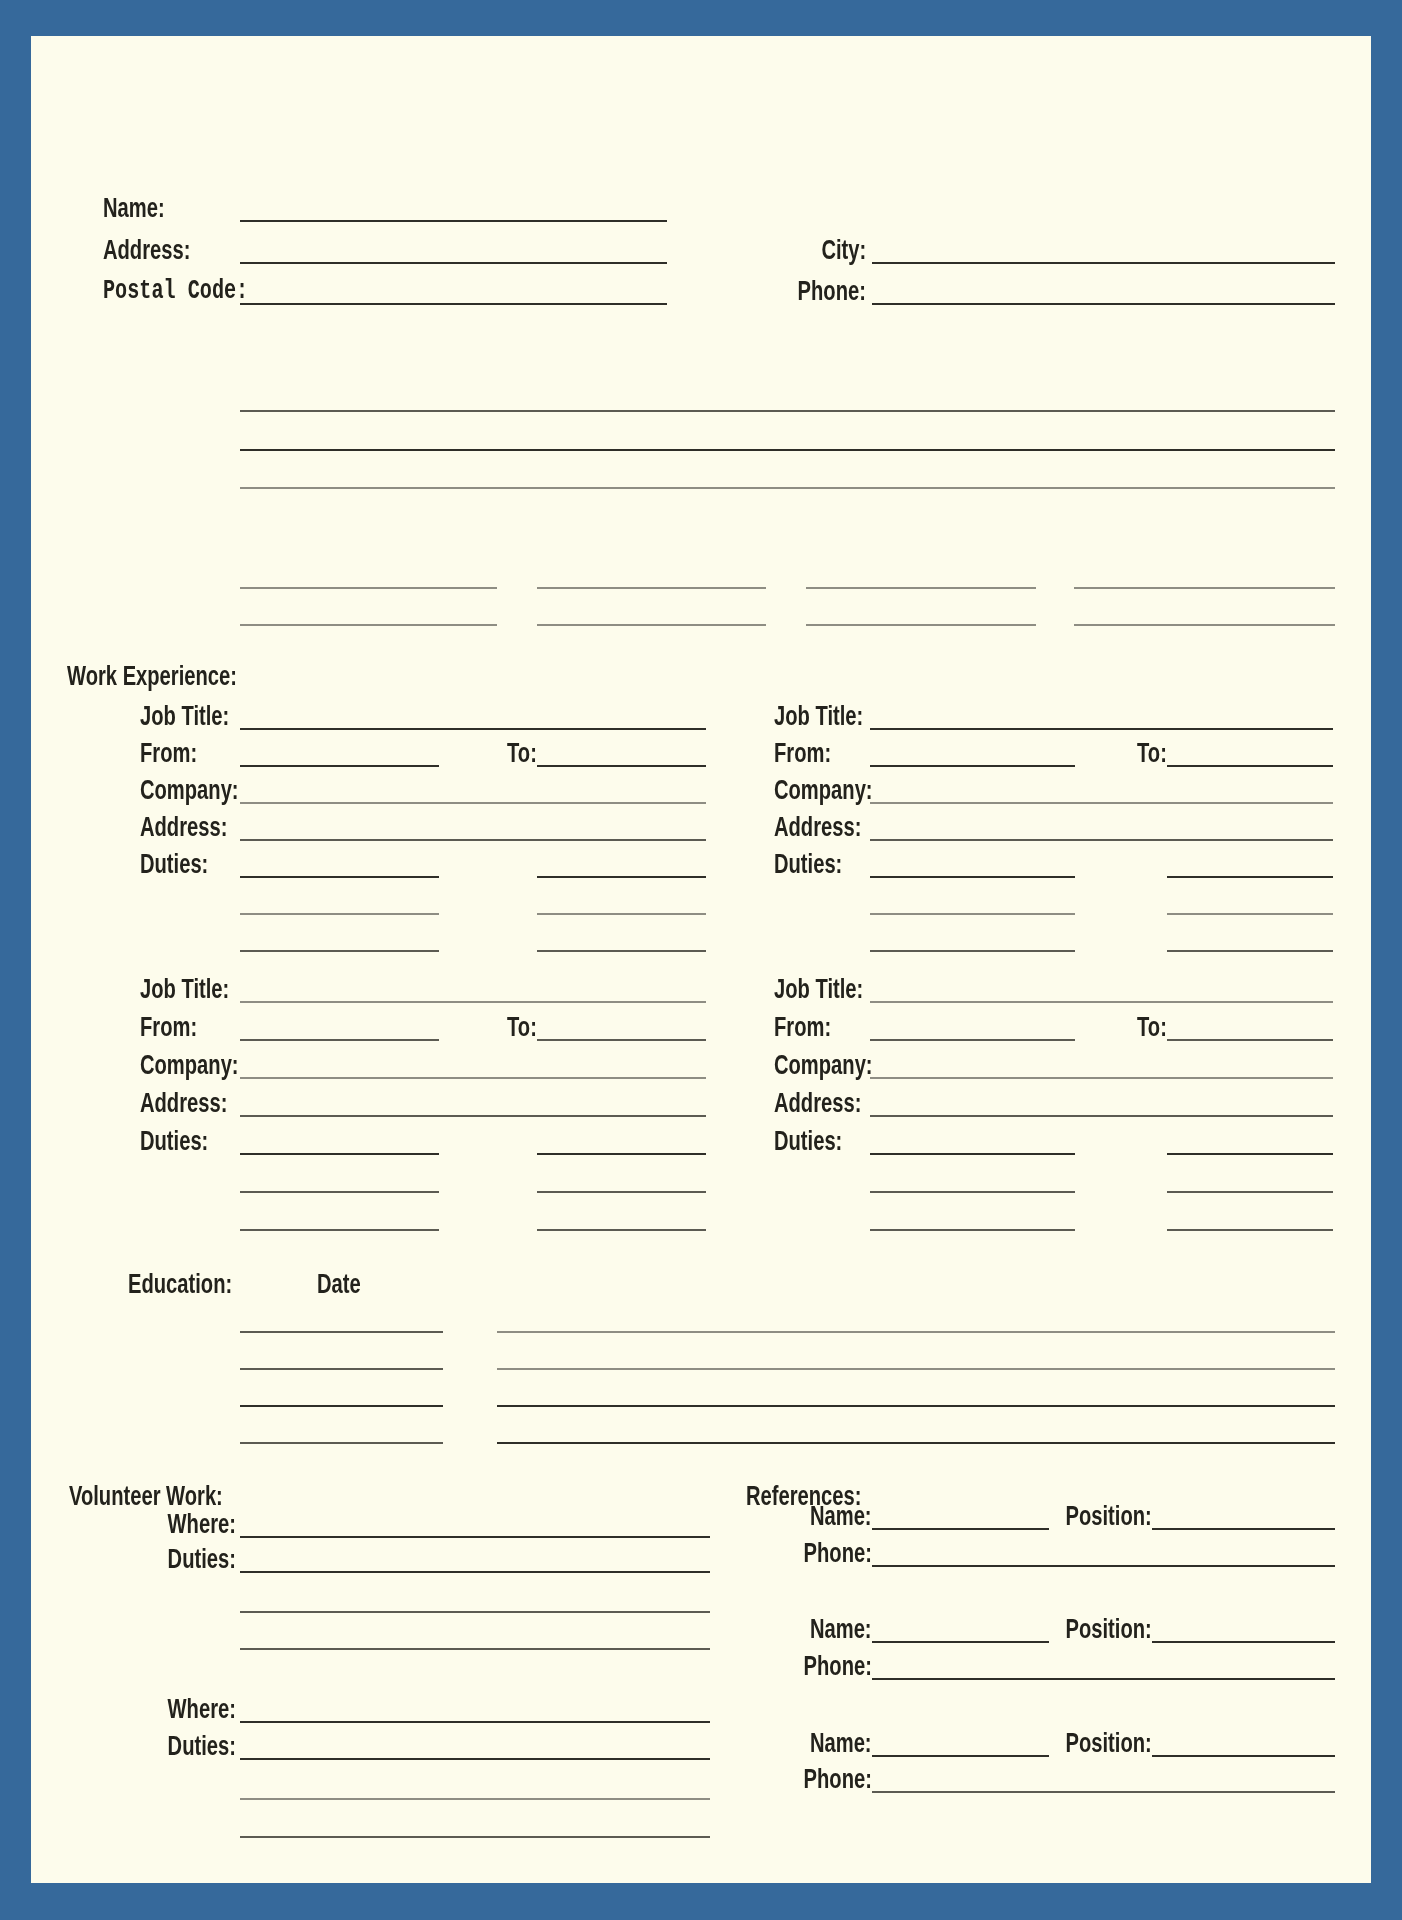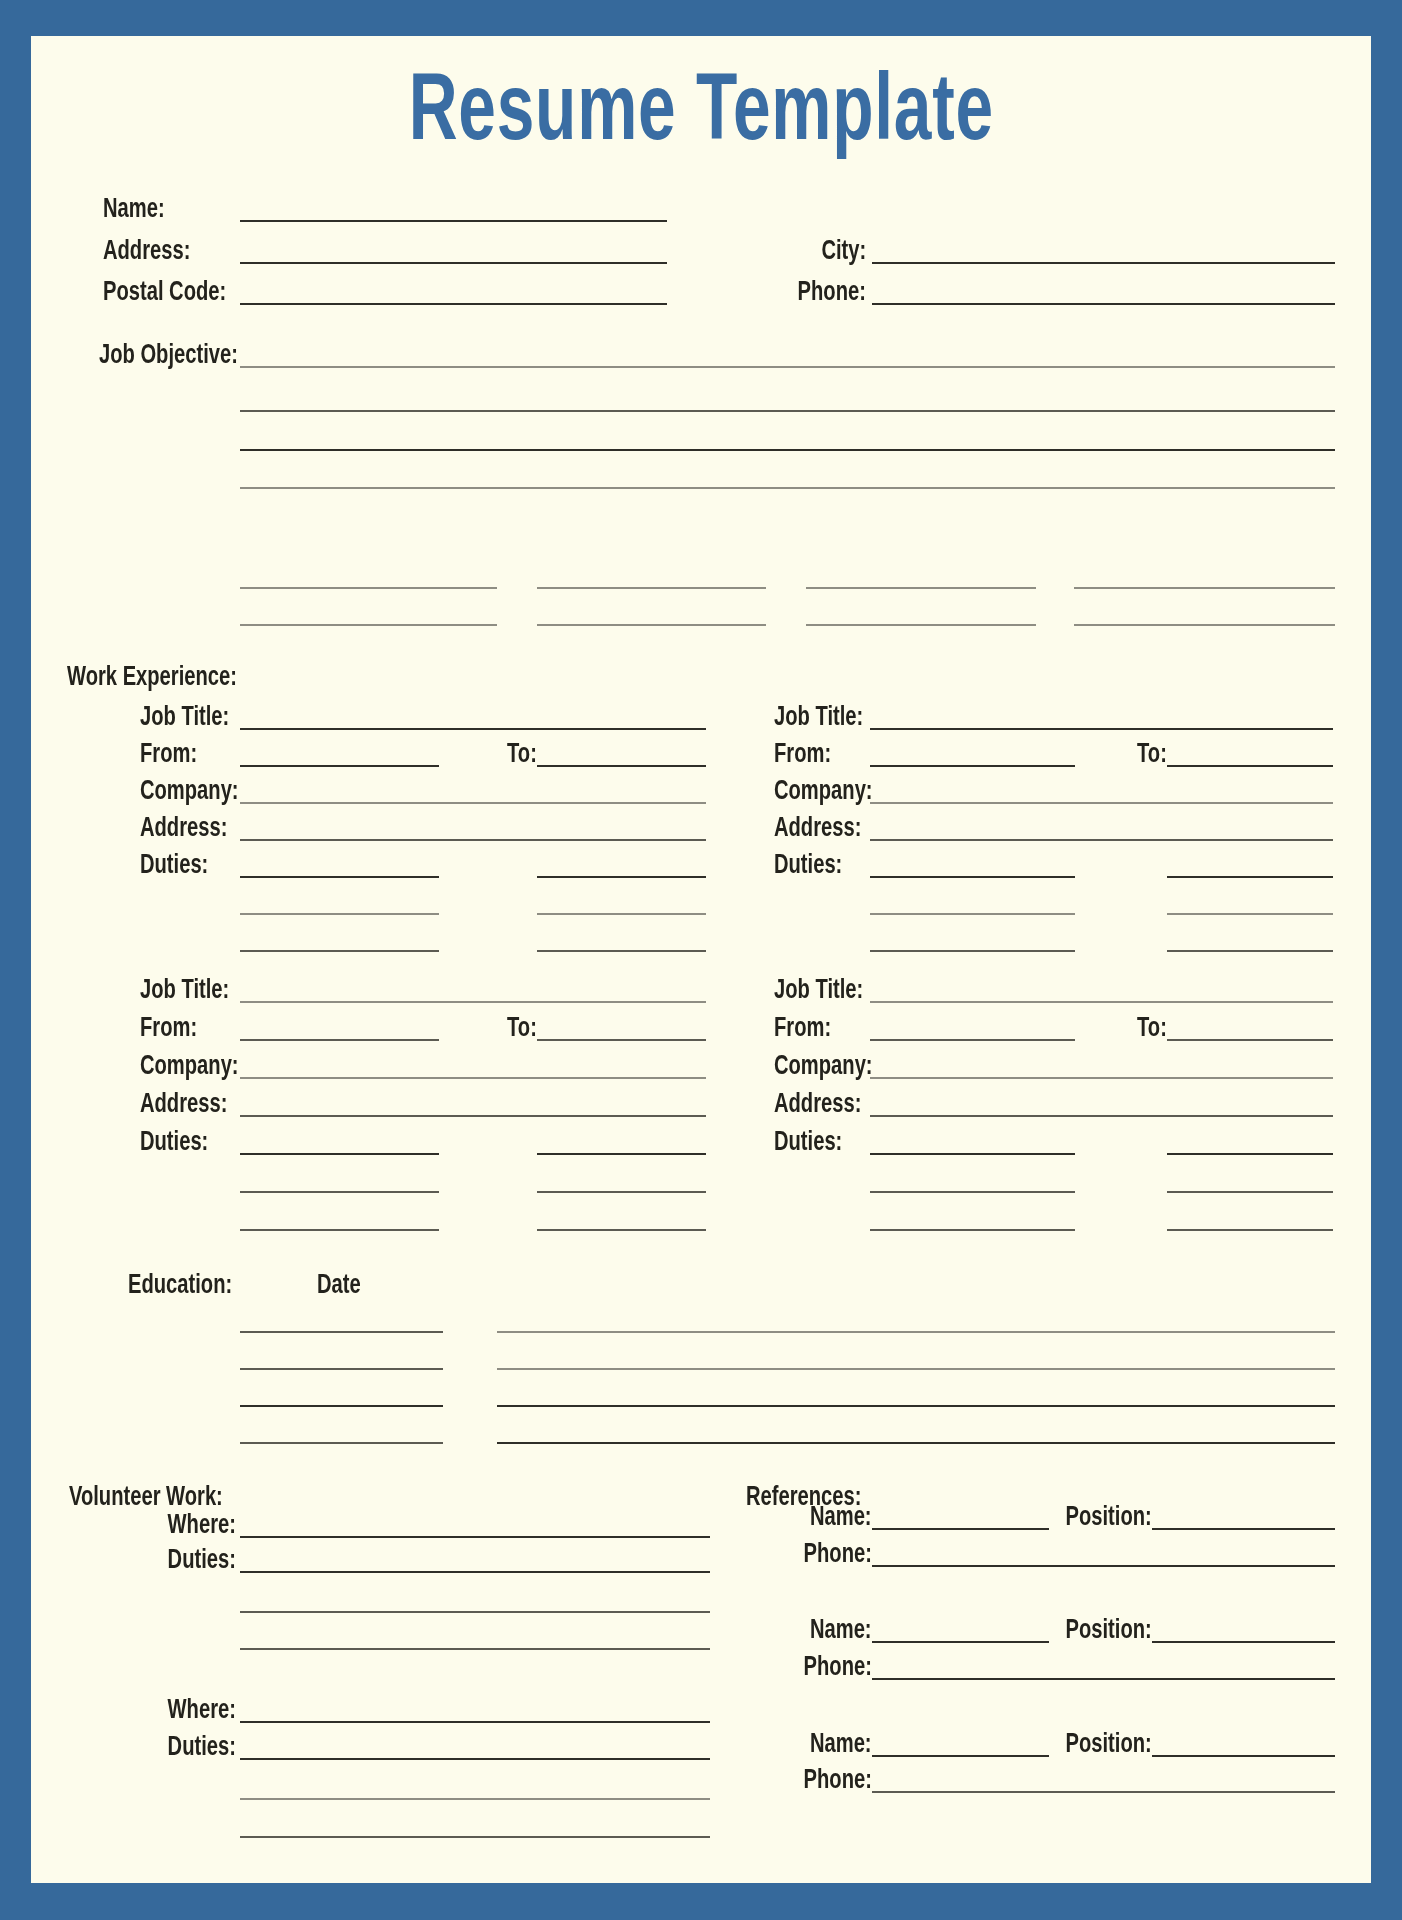--- a/index.html
+++ b/index.html
@@ -29,59 +29,50 @@
   .jr{display:flex;align-items:flex-end;height:37px;}
   .jb2 .jr{height:38px;}
   .center-abs{position:absolute;left:466px;width:838px;bottom:2px;text-align:center;}
 </style>
 </head>
 <body>
 
 <div class="page">
   <div class="inner">
 
-    <div class="title-wrap">
-      <span class="title-tx">Resume Template</span>
-    </div>
 
     <div class="row" style="top:152px;padding-left:72px;">
       <span class="slot" style="width:137px;">
           <span class="lb">Name:</span>
         </span>
       <span class="ln dk" style="width:427px;"></span>
     </div>
     <div class="row" style="top:194px;padding-left:72px;">
       <span class="slot" style="width:137px;">
           <span class="lb">Address:</span>
         </span>
       <span class="ln dk" style="width:427px;"></span>
       <span class="slot r" style="width:199px;">
           <span class="lb">City:</span>
         </span>
       <span class="sp" style="width:6px;"></span>
       <span class="ln dk" style="width:463px;"></span>
     </div>
     <div class="row" style="top:235px;padding-left:72px;">
-      <span class="slot" style="width:137px;">
+      <span class="slot" style="width:137px;font-family:Liberation Mono, monospace;">
           <span class="lb">Postal Code:</span>
         </span>
       <span class="ln dk" style="width:427px;"></span>
       <span class="slot r" style="width:199px;">
           <span class="lb">Phone:</span>
         </span>
       <span class="sp" style="width:6px;"></span>
       <span class="ln dk" style="width:463px;"></span>
     </div>
 
-    <div class="row" style="top:298px;padding-left:68px;">
-      <span class="slot" style="width:141px;">
-          <span class="lb">Job Objective:</span>
-        </span>
-      <span class="ln lt" style="width:1095px;"></span>
-    </div>
     <div class="lna" style="top:374px;left:209px;width:1095px;background:#5c5b52;"></div>
     <div class="lna" style="top:413px;left:209px;width:1095px;background:#2f2e28;"></div>
     <div class="lna" style="top:451px;left:209px;width:1095px;background:#8e8d83;"></div>
 
     <div class="row" style="top:519px;padding-left:209px;">
       <span class="ln lt" style="width:257px;"></span>
         <span class="sp" style="width:40px;"></span>
       <span class="ln lt" style="width:229px;"></span>
         <span class="sp" style="width:40px;"></span>
       <span class="ln lt" style="width:230px;"></span>

